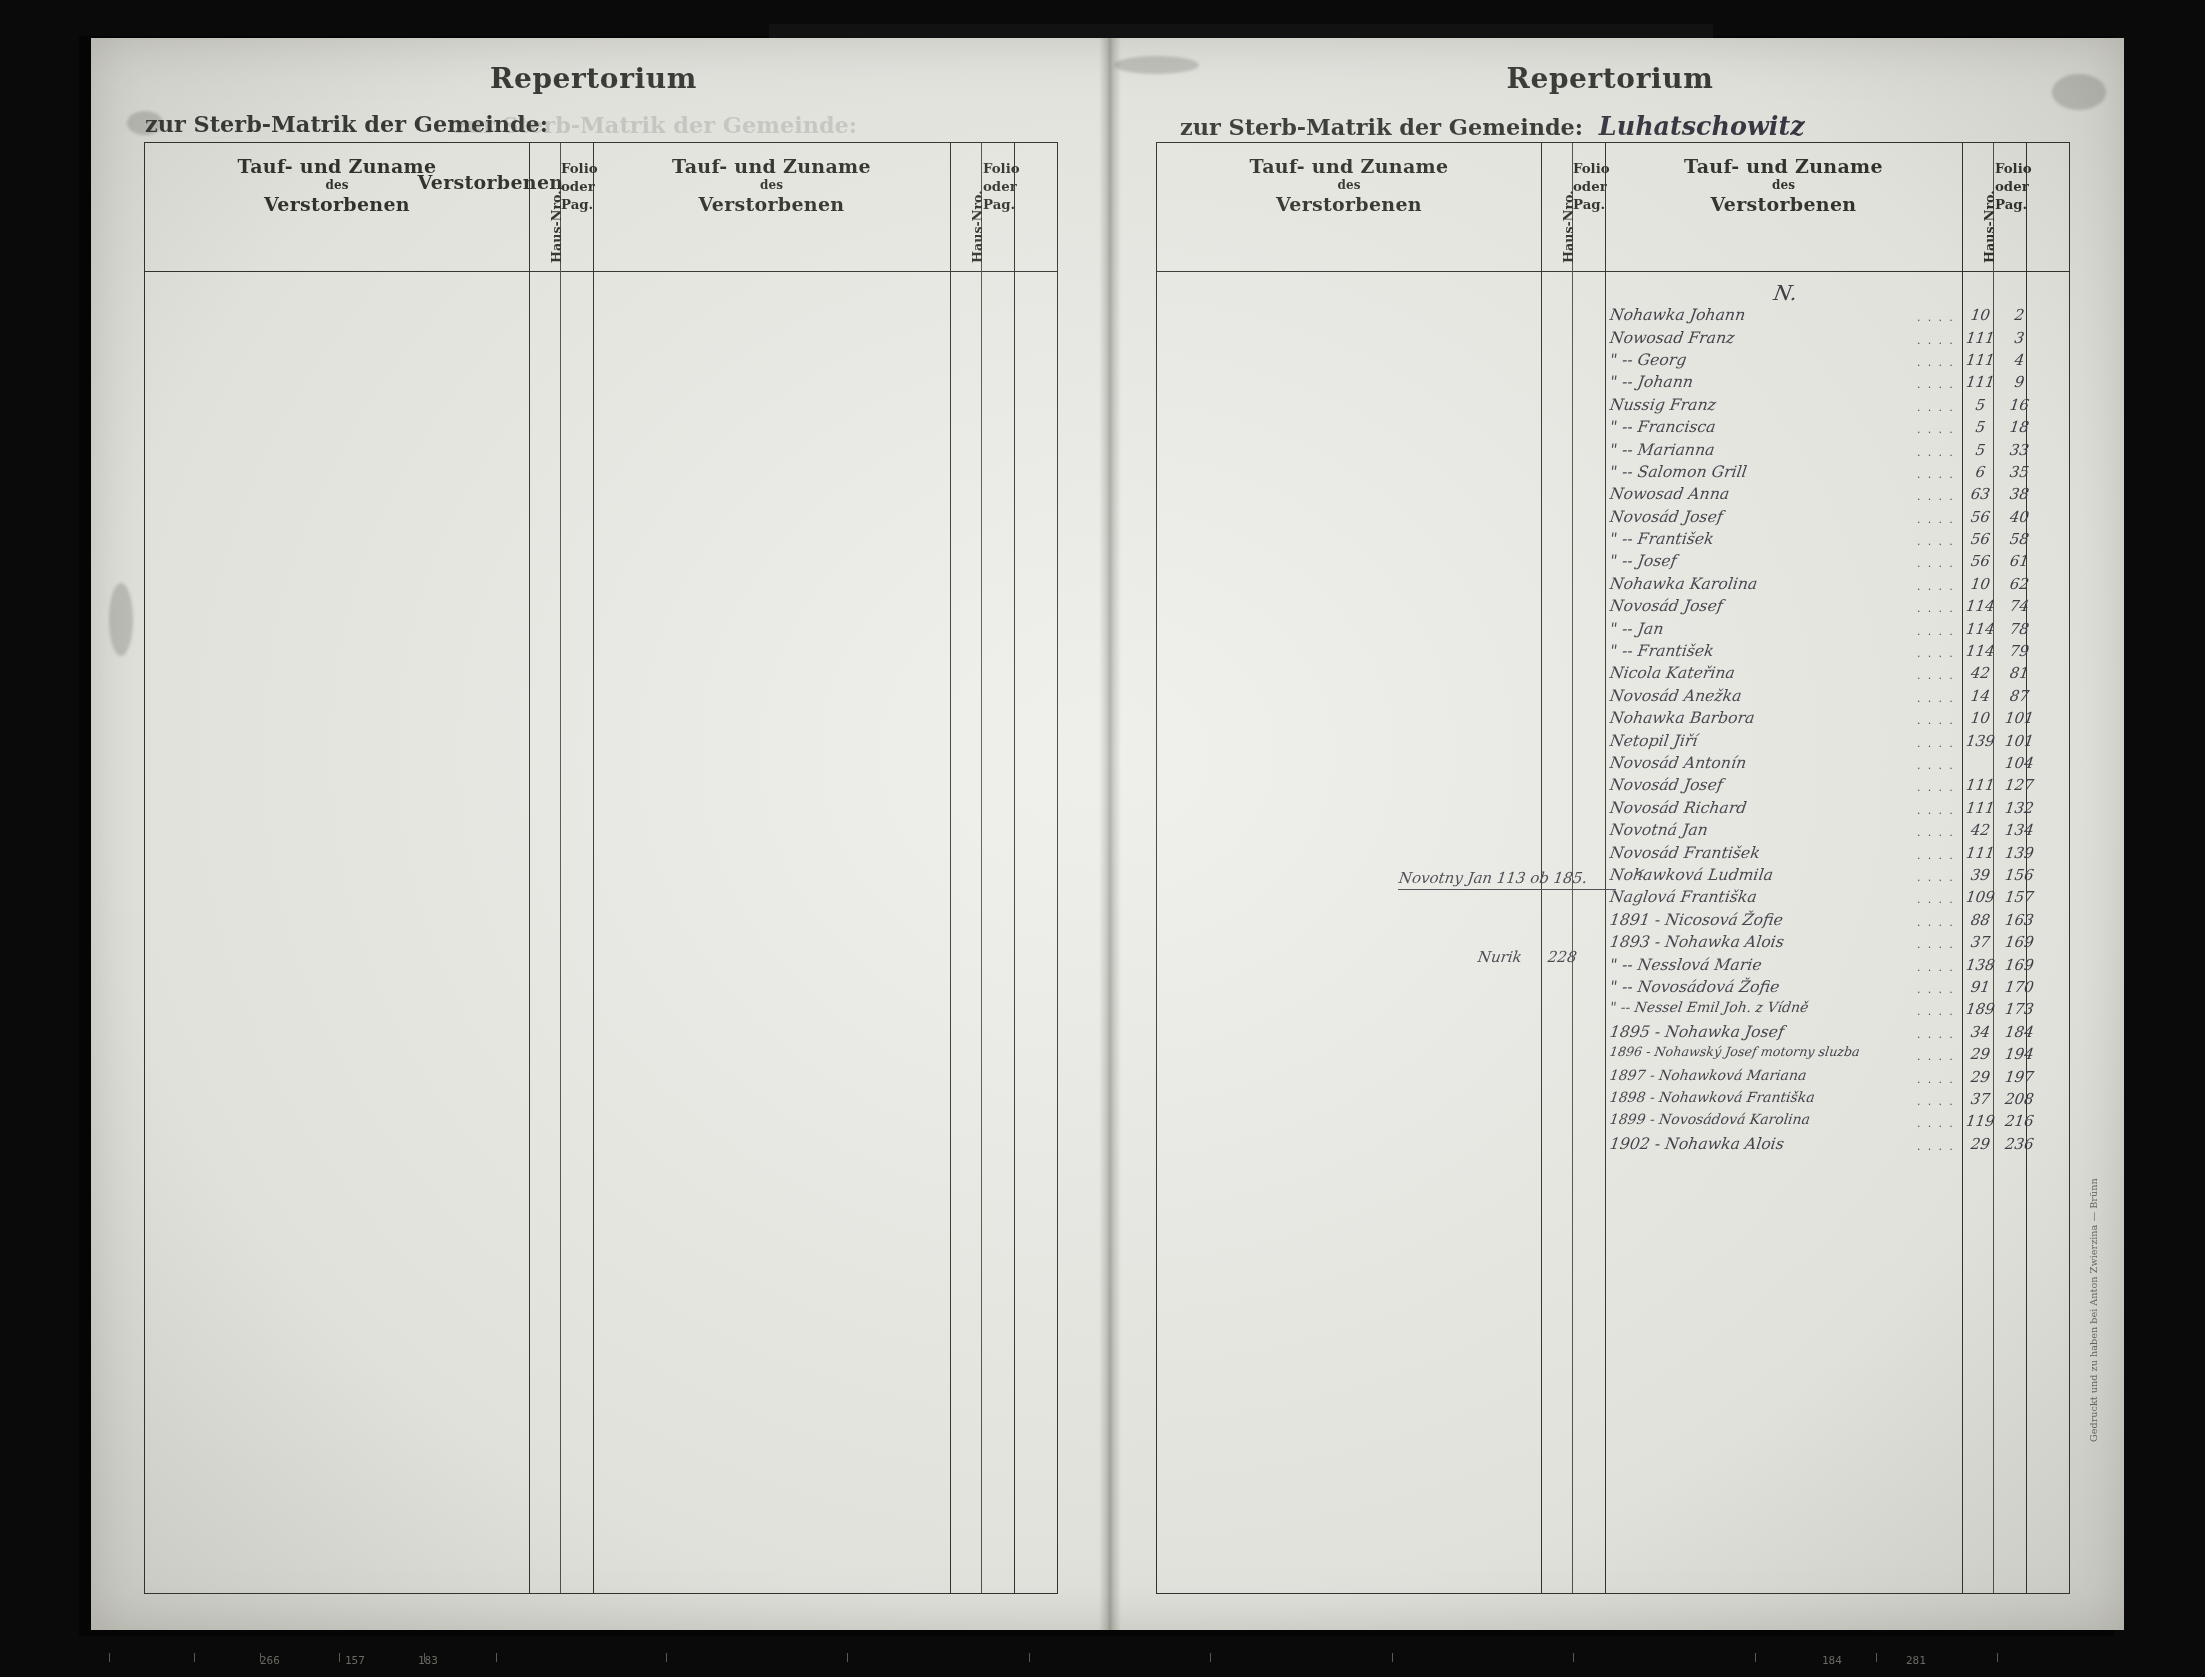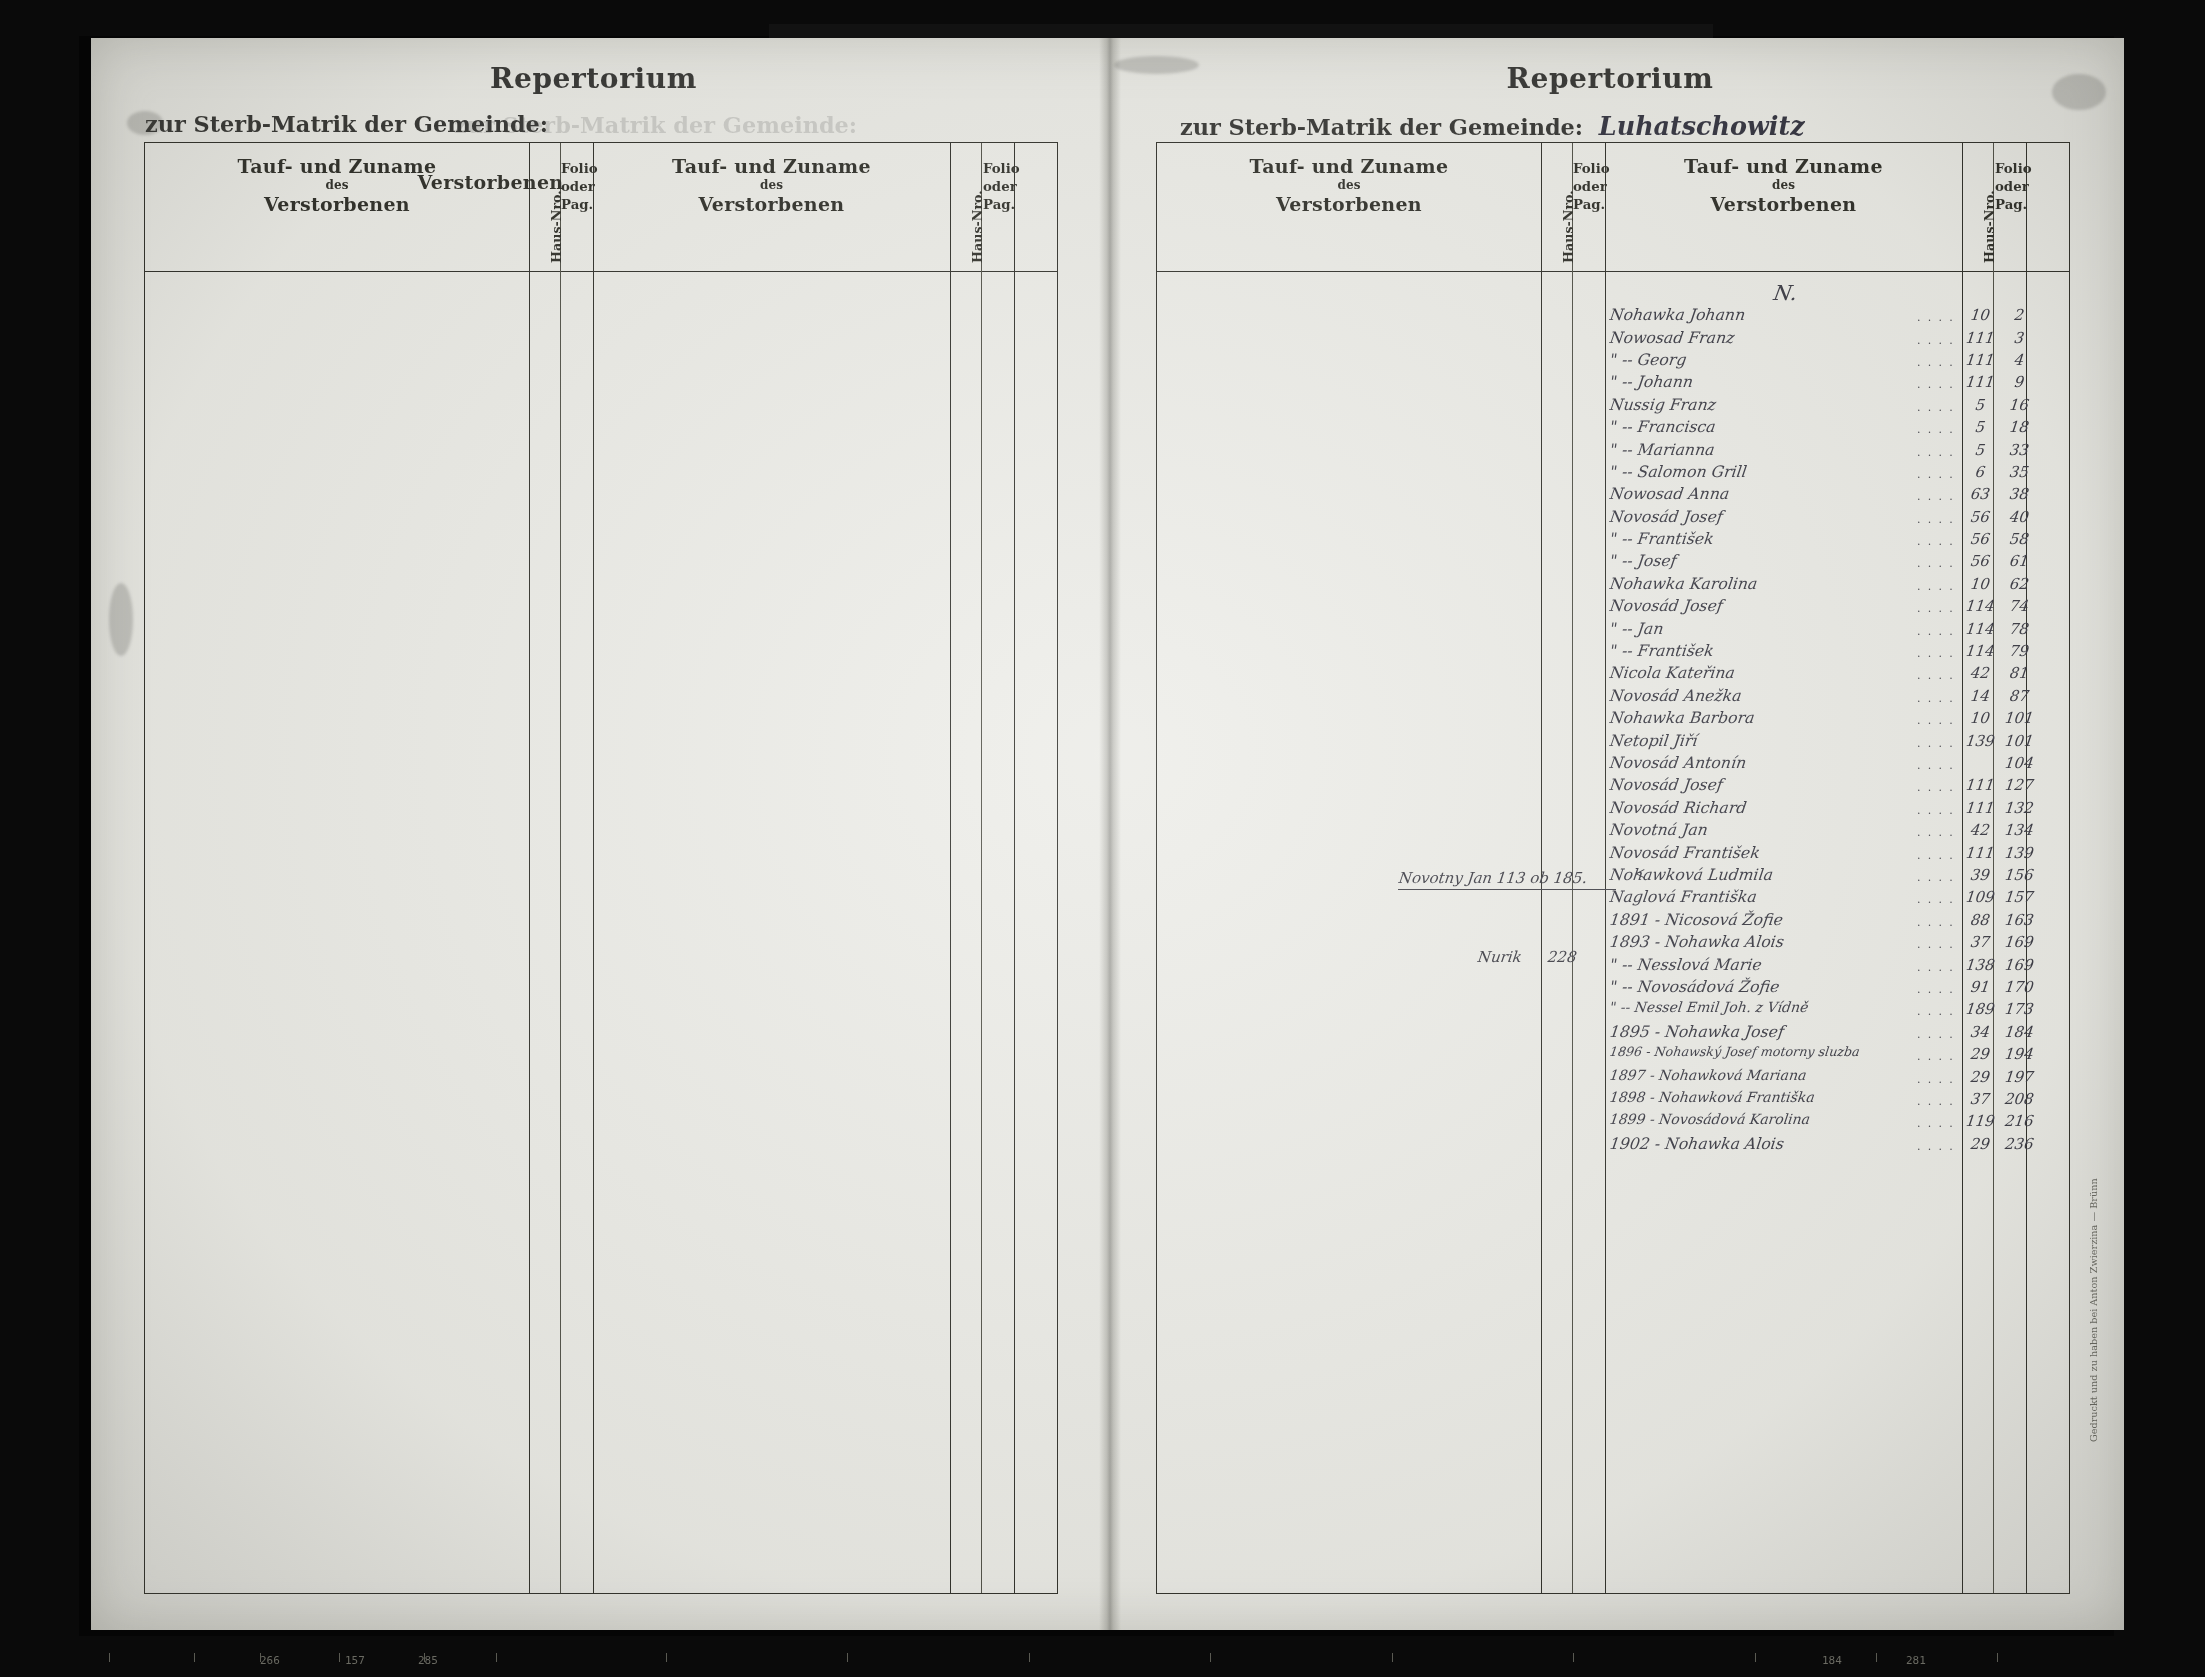--- a/index.html
+++ b/index.html
@@ -630,19 +630,19 @@
       <div class="tick" style="left: 847px;"></div>
       <div class="tick" style="left: 1029px;"></div>
       <div class="tick" style="left: 1210px;"></div>
       <div class="tick" style="left: 1392px;"></div>
       <div class="tick" style="left: 1573px;"></div>
       <div class="tick" style="left: 1755px;"></div>
       <div class="tick" style="left: 1876px;"></div>
       <div class="tick" style="left: 1997px;"></div>
       <div class="num" style="left: 260px;">266</div>
       <div class="num" style="left: 345px;">157</div>
-      <div class="num" style="left: 418px;">285</div>
+      <div class="num" style="left: 418px;">183</div>
       <div class="num" style="left: 1822px;">184</div>
       <div class="num" style="left: 1906px;">281</div>
     </div>
 
 </div>
 
 
 </body></html>

